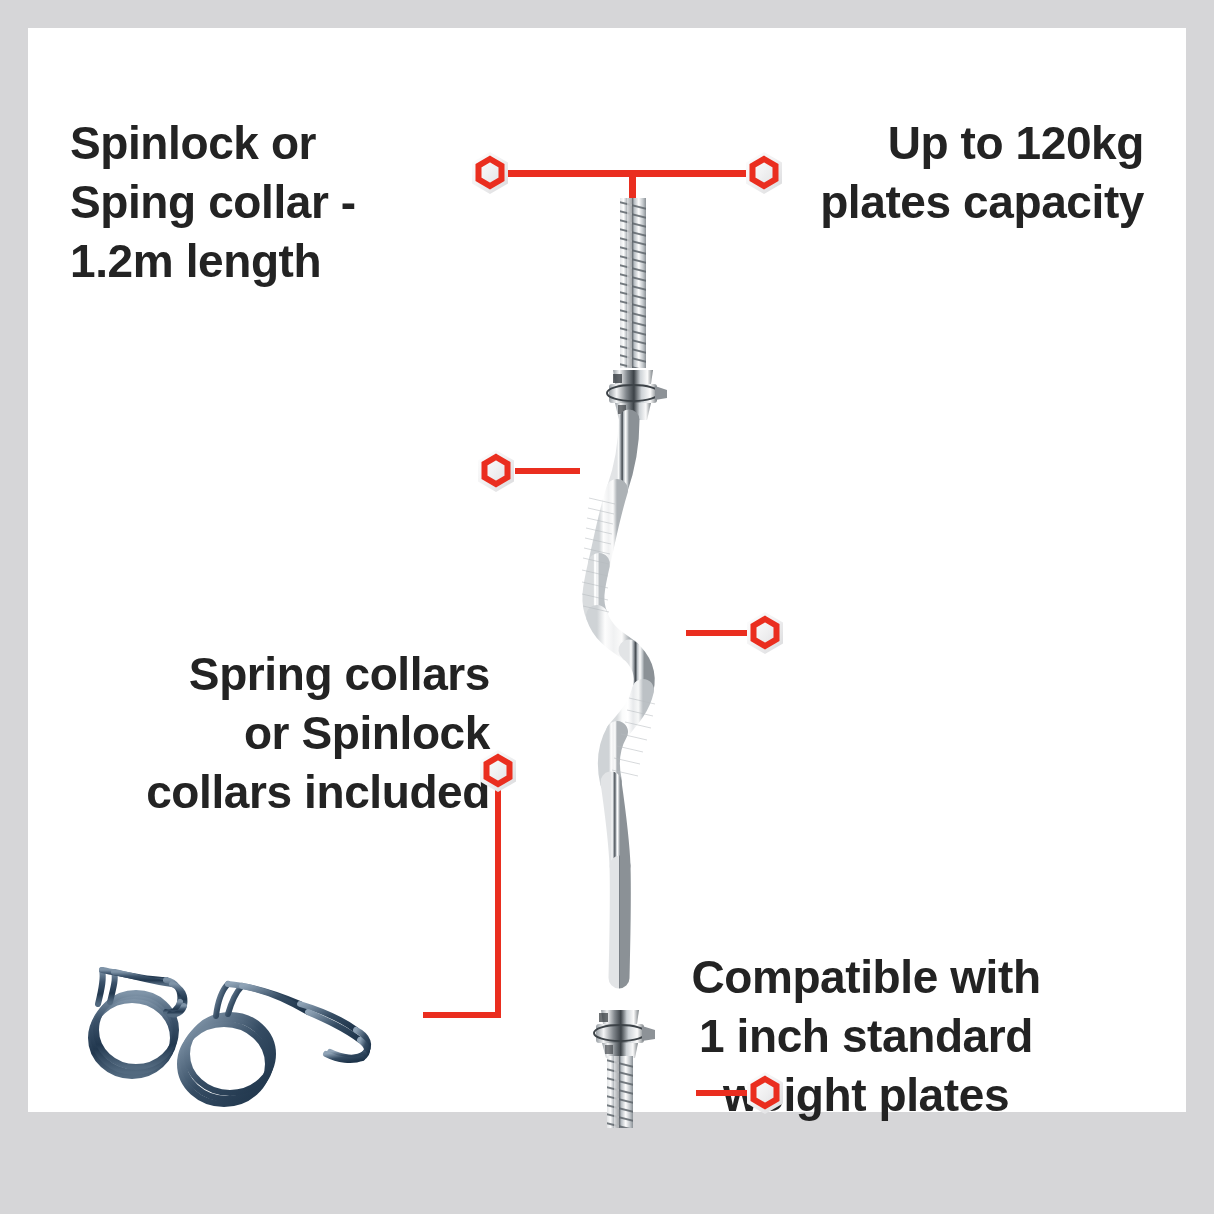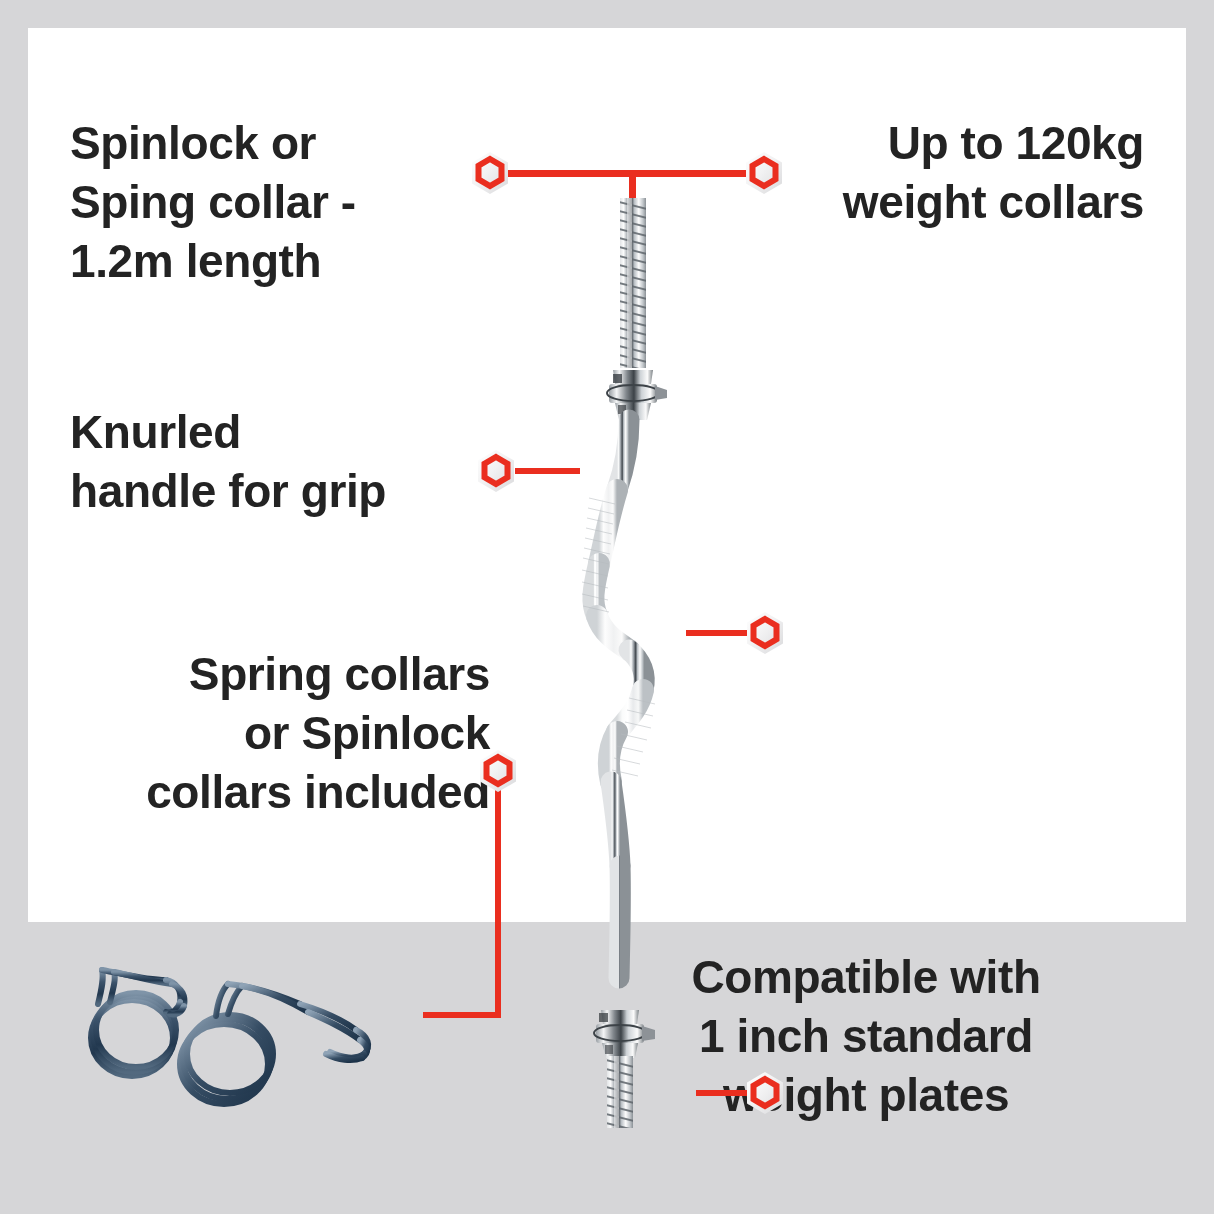--- a/index.html
+++ b/index.html
@@ -5,21 +5,21 @@
   * { box-sizing: border-box; margin: 0; padding: 0; }
   html, body {
     width: 1214px; height: 1214px;
     background: #d6d6d8;
     font-family: "Liberation Sans", sans-serif;
     overflow: hidden;
   }
   #frame {
     position: absolute;
     left: 28px; top: 28px;
-    width: 1158px; height: 894px;
+    width: 1158px; height: 1084px;
     background: #ffffff;
   }
   .txt {
     position: absolute;
     color: #232323;
     font-weight: 700;
     font-size: 46px;
     line-height: 1.28;
     letter-spacing: -0.4px;
     white-space: pre-line;
@@ -64,24 +64,22 @@
 </head>
 <body>
 
 <div id="frame">
 
   <div class="txt" id="t-spinlock">Spinlock or
 Sping collar -
 1.2m length</div>
 
   <div class="txt" id="t-capacity">Up to 120kg
-weight collars</div>
-
-  <div class="txt" id="t-knurled">Knurled
-handle for grip</div>
+plates capacity</div>
+
 
 
   <div class="txt" id="t-collars">Spring collars
 or Spinlock
 collars included</div>
 
   <div class="txt" id="t-compatible">Compatible with
 1 inch standard
 weight plates</div>
 

